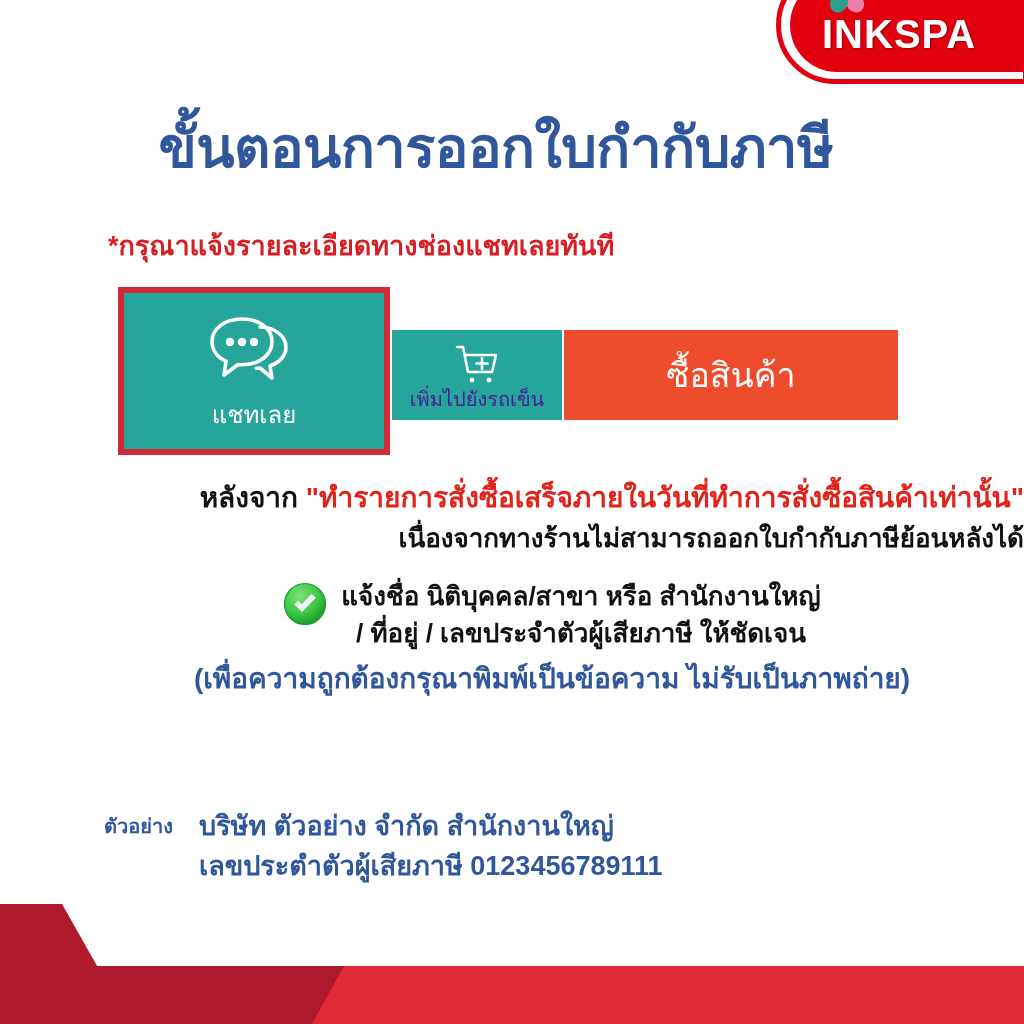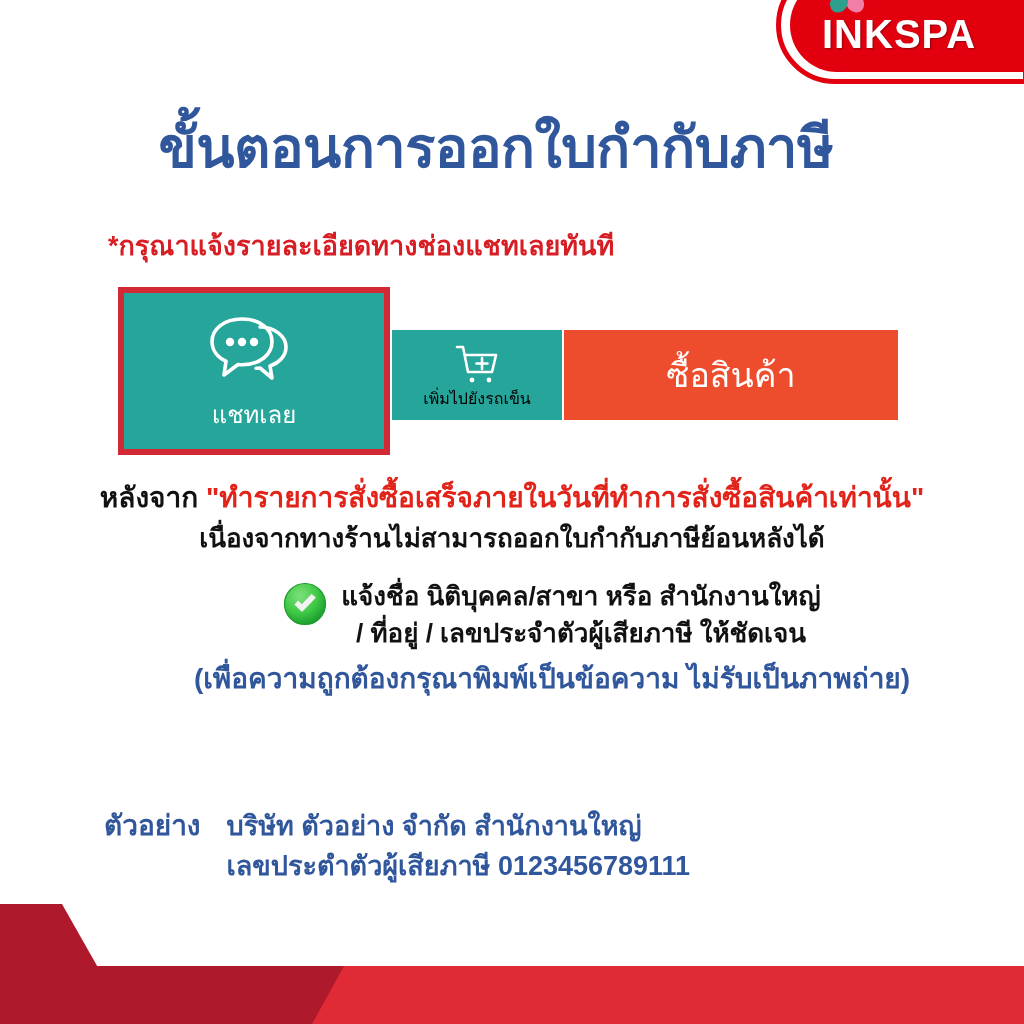--- a/index.html
+++ b/index.html
@@ -112,22 +112,22 @@
     flex-direction: column;
     align-items: center;
     justify-content: center;
   }
   .cart-icon {
     width: 52px;
     height: 46px;
     margin-bottom: 1px;
   }
   .cart-label {
-    color: #000000;
-    font-size: 16px;
+    color: #4c1d95;
+    font-size: 20px;
     line-height: 20px;
     white-space: nowrap;
   }
   .buy-block {
     position: absolute;
     left: 446px;
     top: 43px;
     width: 334px;
     height: 90px;
     background: #EE4D2D;
@@ -164,21 +164,21 @@
     font-size: 24px;
     line-height: 32px;
   }
 
   
   .note {
     position: absolute;
     left: 0;
     top: 478px;
     width: 1024px;
-    text-align: center;
+    text-align: right;
     font-size: 28px;
     font-weight: 700;
     color: #111111;
     line-height: 40px;
   }
   .note .hl { color: #E2231A; }
   .note-line2 { font-size: 26px; }
 
   
   .check-block {
@@ -219,21 +219,21 @@
   
   .example {
     position: absolute;
     left: 104px;
     top: 806px;
     display: flex;
     align-items: flex-start;
     gap: 26px;
   }
   .example-label {
-    font-size: 28px;
+    font-size: 20px;
     font-weight: 700;
     color: #30569C;
     line-height: 40px;
     white-space: nowrap;
   }
   .example-lines {
     font-size: 27px;
     font-weight: 700;
     color: #30569C;
     line-height: 40px;

